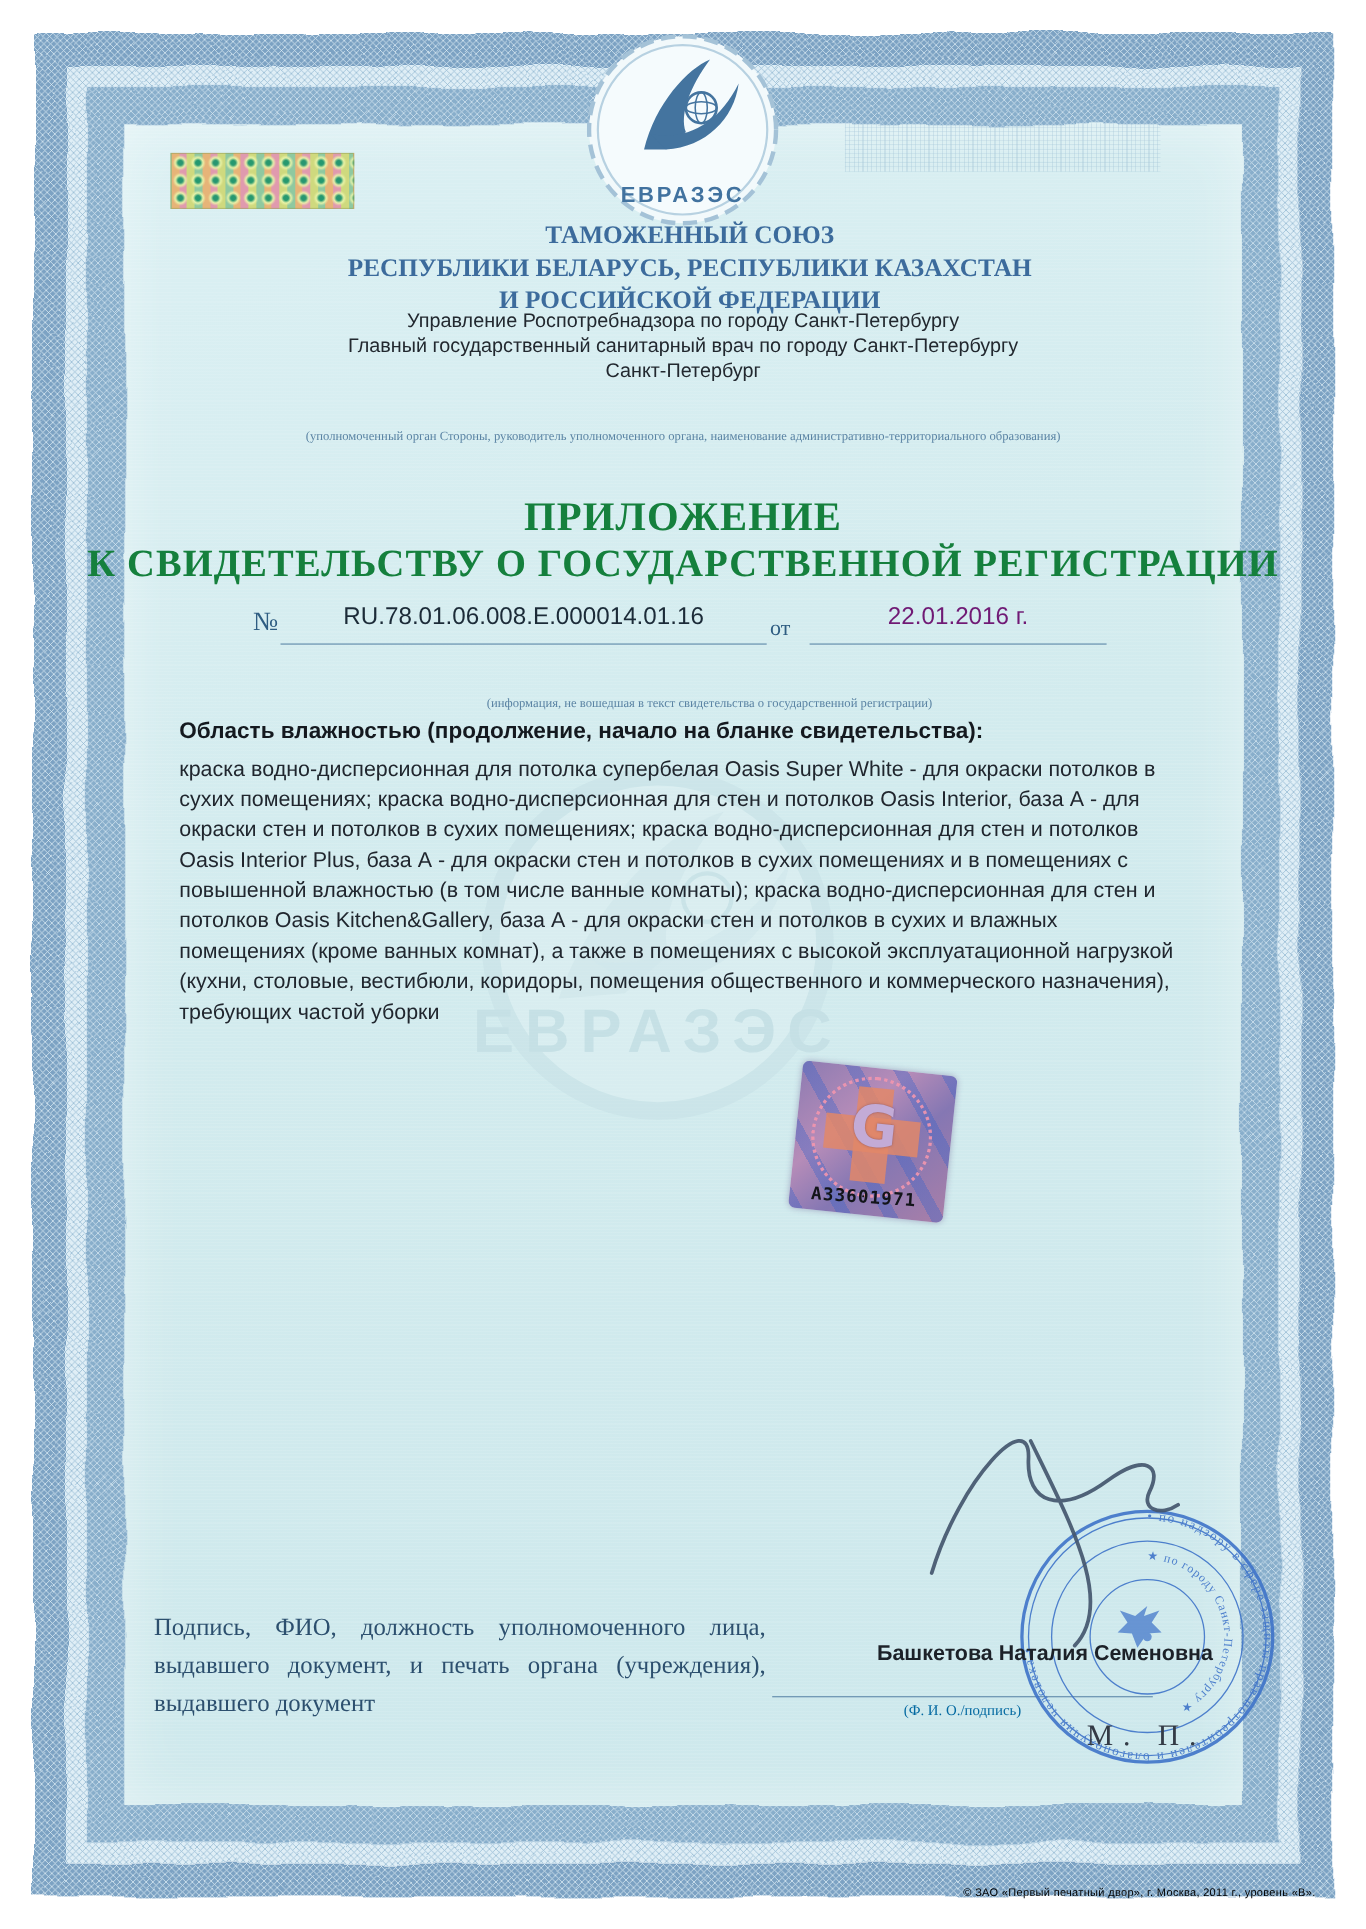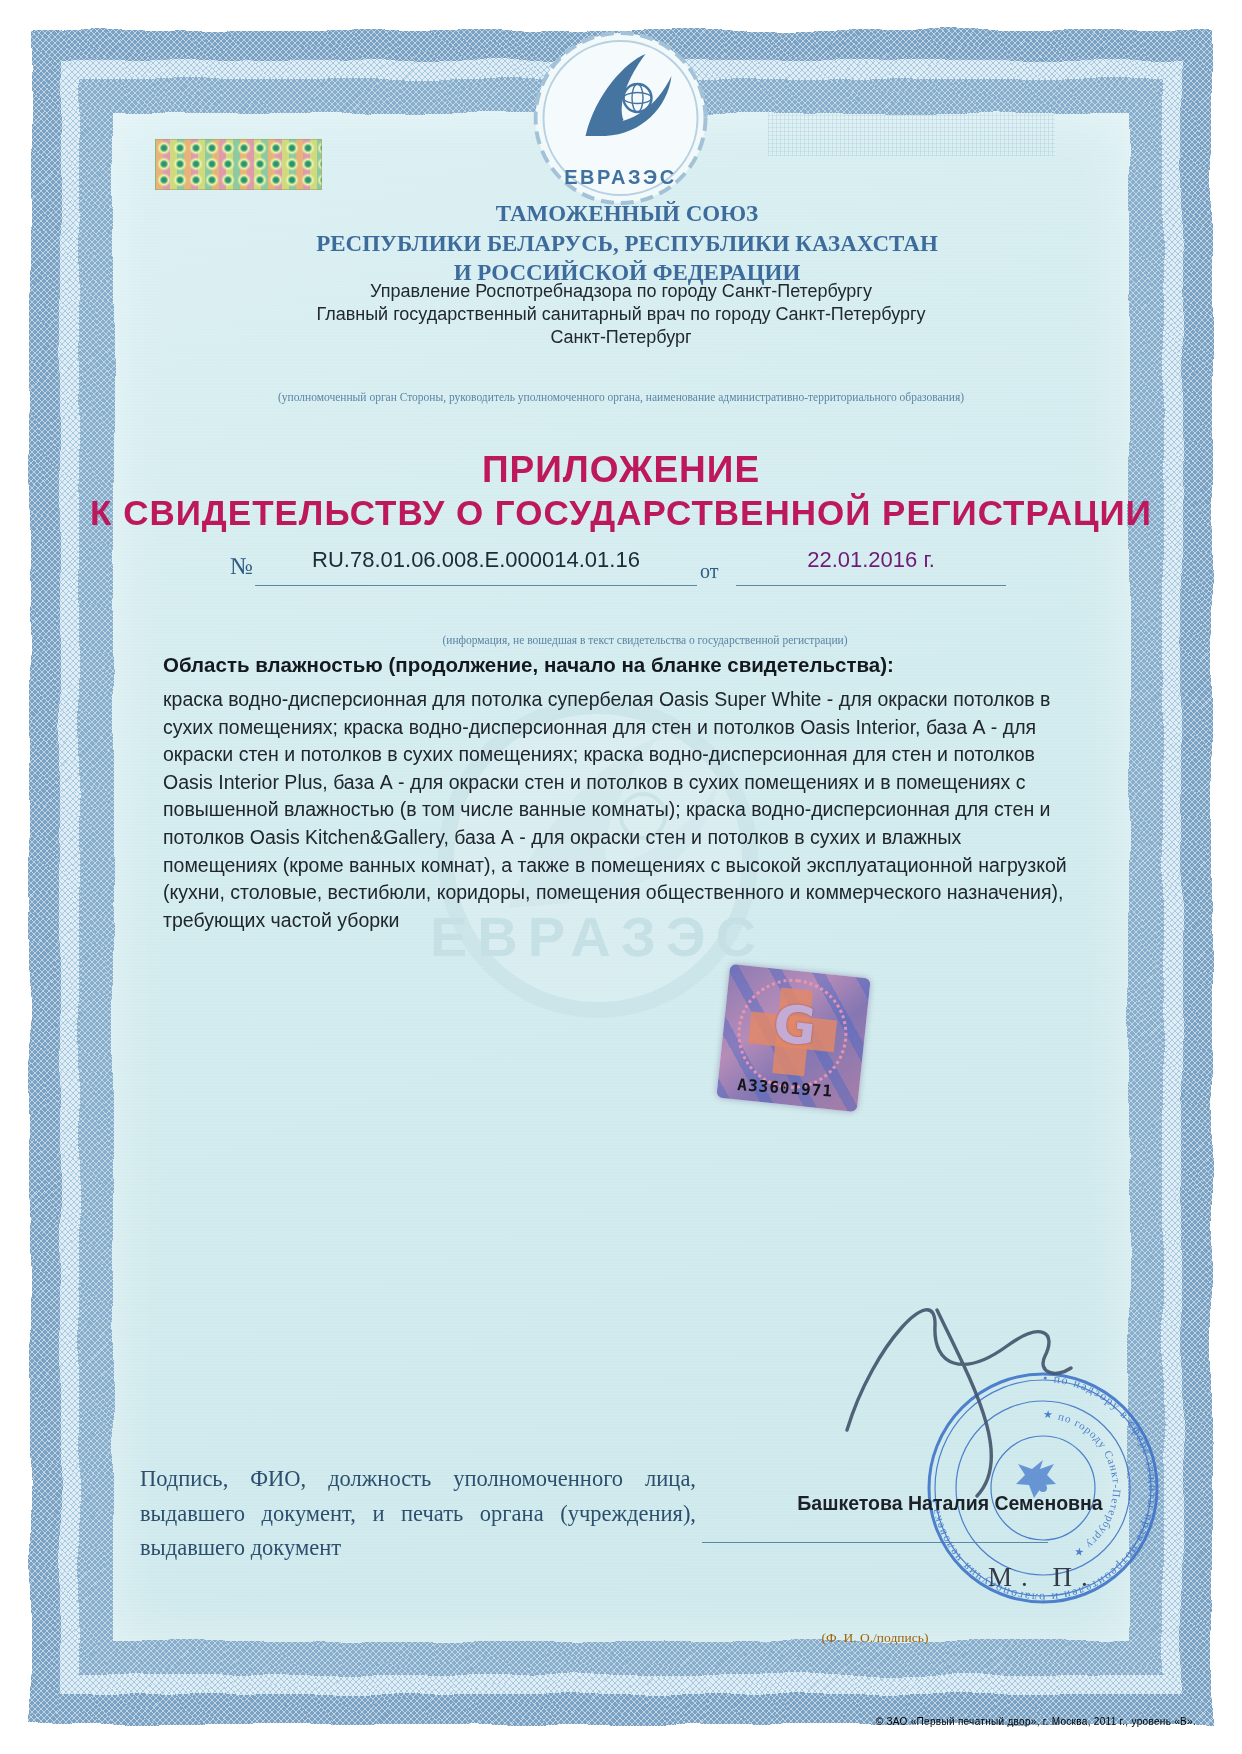--- a/index.html
+++ b/index.html
@@ -9,39 +9,39 @@
          background:linear-gradient(160deg,#dbf0f3 0%,#d2ebee 45%,#cde8ec 100%);
          box-shadow:inset 0 0 60px rgba(255,255,255,.5);}
   .paper-tex{position:absolute;left:108px;top:108px;right:108px;bottom:108px;opacity:.35;
          background:repeating-linear-gradient(0deg,rgba(255,255,255,.25) 0 1px,transparent 1px 3px);}
   .border-svg{position:absolute;left:0;top:0;z-index:3;pointer-events:none;}
   .abs{position:absolute;}
   .ctr{left:0;right:0;text-align:center;}
   .serifhead{font-family:"Liberation Serif",serif;font-weight:bold;color:#3c6b9c;padding-left:12px;}
   .orgline{font-family:"Liberation Sans",sans-serif;color:#22282f;}
   .smallcap{font-family:"Liberation Serif",serif;color:#5b84a4;}
-  .titleline{font-family:Liberation Sans, sans-serif;font-weight:bold;color:#be185d;letter-spacing:1px;} .z4{z-index:4;} .z5{z-index:5;}
+  .titleline{font-family:Liberation Serif, serif;font-weight:bold;color:#15803d;letter-spacing:1px;} .z4{z-index:4;} .z5{z-index:5;}
   .uline{border-bottom:1.6px solid #5d87a8;height:0;}
   .holo-strip{left:155px;top:139px;width:165px;height:49px;z-index:2;border:1px solid rgba(150,160,90,.5);
       background:
         radial-gradient(circle,rgba(30,150,110,.95) 2.2px,rgba(235,245,170,.95) 4.5px,rgba(230,170,90,.0) 7px),
         repeating-linear-gradient(90deg,#e6b478 0 7px,#e09aae 7px 14px,#cfd97e 14px 21px,#8fc9a0 21px 28px);
       background-size:16px 16px,auto;}
   .grid-strip{left:768px;top:112px;width:287px;height:44px;z-index:2;opacity:.5;
       background:repeating-linear-gradient(90deg,rgba(110,155,190,.35) 0 1px,transparent 1px 4px),
                  repeating-linear-gradient(0deg,rgba(110,155,190,.3) 0 1px,transparent 1px 4px);}
   .badge{left:50%;top:24px;transform:translateX(-50%);z-index:6;}
   .scope-head{left:163px;top:653px;width:920px;font-size:20.5px;font-weight:bold;color:#14191f;z-index:4;}
   .scope-body{left:163px;top:686px;width:918px;font-size:19.5px;line-height:27.6px;color:#20262e;z-index:4;}
   .signote{left:140px;top:1462px;width:556px;font-family:"Liberation Serif",serif;font-size:22.5px;
            line-height:34.5px;color:#2c4f6e;text-align:justify;z-index:4;}
   .name{left:730px;top:1492px;width:440px;text-align:center;font-size:19.5px;font-weight:bold;color:#1c2128;z-index:6;}
   .fio-line{left:702px;top:1542px;width:346px;z-index:5;}
-  .fio-cap{left:702px;top:1630px;width:346px;text-align:center;font-family:"Liberation Serif",serif;
-           font-size:13.5px;color:#a16207;z-index:5;}
+  .fio-cap{left:702px;top:1547px;width:346px;text-align:center;font-family:"Liberation Serif",serif;
+           font-size:13.5px;color:#0369a1;z-index:5;}
   .mp{left:988px;top:1562px;font-family:"Liberation Serif",serif;font-size:27px;color:#343b46;
       letter-spacing:9px;z-index:7;}
   .holo{left:723px;top:971px;width:141px;height:134px;z-index:5;transform:rotate(6deg);
         border-radius:6px;overflow:hidden;
         background:linear-gradient(135deg,#8d7bb2 0%,#b68cb8 35%,#8577b3 60%,#a97fa8 100%);
         box-shadow:0 0 6px rgba(90,70,130,.4);}
   .holo .stripes{position:absolute;inset:0;
         background:repeating-linear-gradient(55deg,rgba(60,100,200,.38) 0 11px,transparent 11px 36px);}
   .holo .ring{position:absolute;left:14px;top:8px;width:104px;height:104px;border-radius:50%;
         border:3px dotted rgba(242,150,175,.9);}

